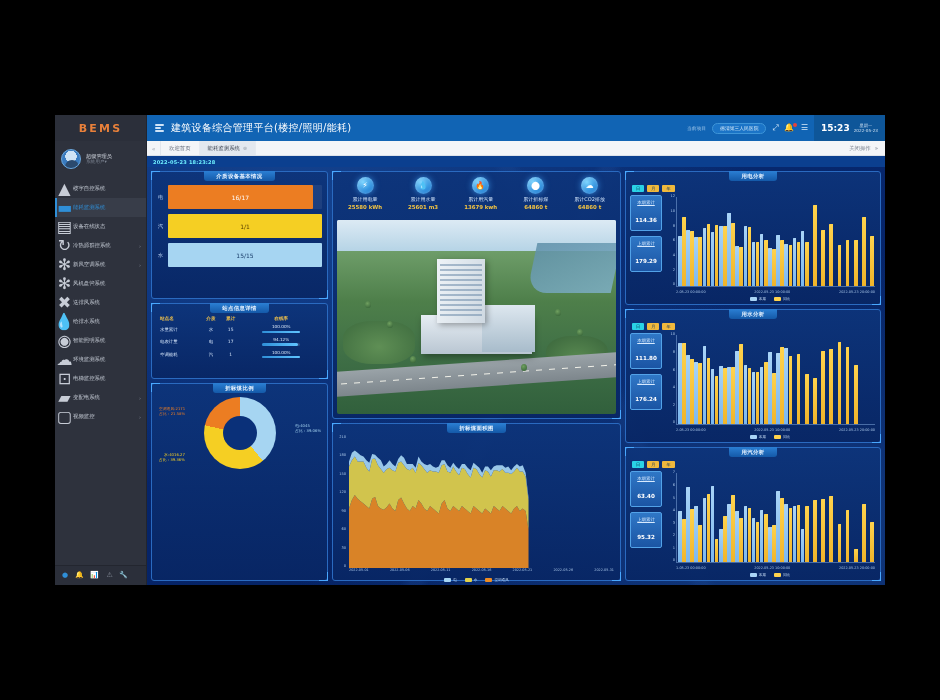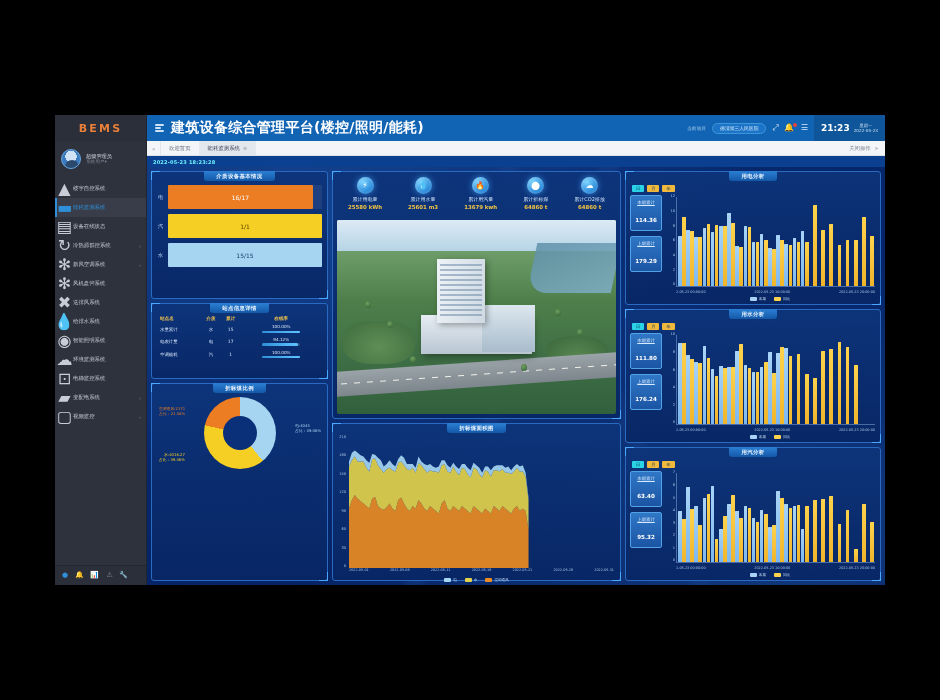--- a/index.html
+++ b/index.html
@@ -74,21 +74,21 @@
   
   #right { flex: 1; display: flex; flex-direction: column; min-width: 0; }
 
   #topbar {
     height: 26px; background: #1164b4; display: flex; align-items: center;
     padding: 0 0 0 8px; gap: 7px;
   }
   .hamburger { display: flex; flex-direction: column; gap: 1.5px; width: 9px; cursor: pointer; }
   .hamburger i { height: 1.4px; background: #cfe3f7; display: block; border-radius: 1px; }
   .hamburger i:nth-child(2) { width: 70%; }
-  #app-title { color: #fff; font-size: 14px; font-weight: bold; letter-spacing: .3px; text-align: center; }
+  #app-title { color: #fff; font-size: 10px; font-weight: normal; letter-spacing: .3px; text-align: center; }
   .topbar-right { margin-left: auto; display: flex; align-items: center; gap: 6px; height: 100%; }
   .proj-label { color: #9fc6ea; font-size: 4.8px; }
   .proj-pill {
     background: #1b74c7; border: 1px solid #3e95d8; border-radius: 8px;
     padding: 1.5px 7px; color: #d8eaf9; font-size: 4.8px; white-space: nowrap;
   }
   .tb-icon { color: #d8eaf9; font-size: 8px; cursor: pointer; position: relative; line-height: 1; }
   .badge-dot {
     position: absolute; top: -1px; right: -2px; width: 4px; height: 4px;
     background: #e8413a; border-radius: 50%;
@@ -416,21 +416,21 @@
             <i></i>
           </div>
         <span id="app-title">建筑设备综合管理平台(楼控/照明/能耗)</span>
         <div class="topbar-right">
           <span class="proj-label">当前项目</span>
           <span class="proj-pill">德清第三人民医院</span>
           <span class="tb-icon">⤢</span>
           <span class="tb-icon">🔔<i class="badge-dot"></i></span>
           <span class="tb-icon">☰</span>
           <div class="clock-box">
-            <span class="clock-time">21:23</span>
+            <span class="clock-time">15:23</span>
             <span class="clock-date">
               <span class="clock-day">星期一</span>
               <span class="clock-ymd">2022-05-23</span>
             </span>
           </div>
         </div>
       </div>
 
       <div id="tabstrip">
         <div class="tab-nav-btn">«</div>

